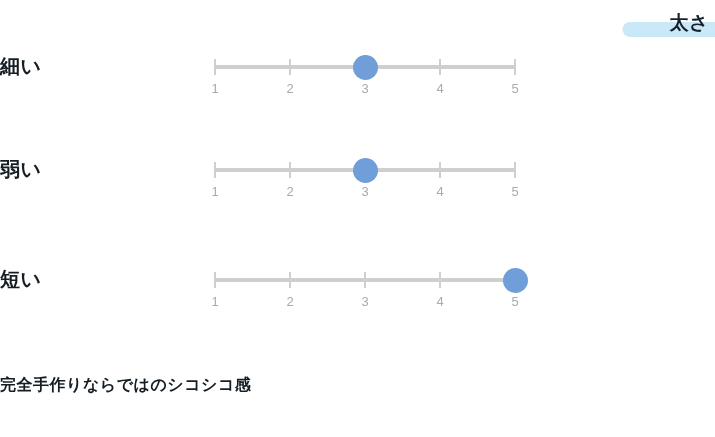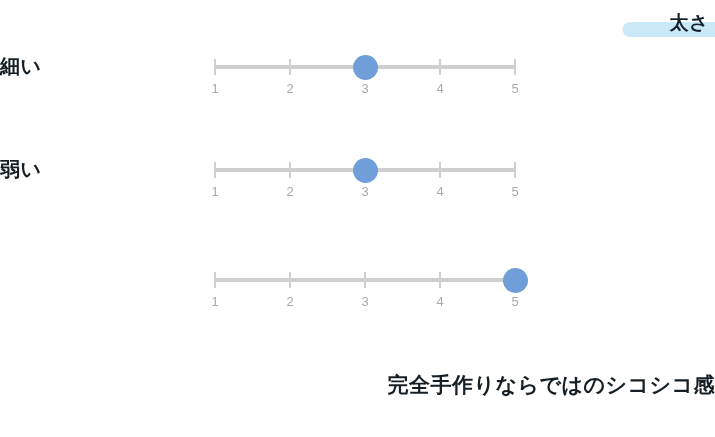--- a/index.html
+++ b/index.html
@@ -132,22 +132,22 @@
     background: #6f9ed8;
     border-radius: 50%;
     z-index: 3;
   }
 
   
   .feature-desc {
     position: absolute;
     left: 0;
     width: 715px;
-    text-align: right;
-    font-size: 21px;
+    text-align: left;
+    font-size: 16px;
     font-weight: bold;
     line-height: 30px;
     color: #141e24;
     letter-spacing: 0.5px;
   }
 </style>
 </head>
 <body>
 
 <div id="spec-card">
@@ -185,20 +185,21 @@
       <div class="dot" style="left:151px;"></div>
       <div class="tick-num" style="left:1px;">1</div>
       <div class="tick-num" style="left:76px;">2</div>
       <div class="tick-num" style="left:151px;">3</div>
       <div class="tick-num" style="left:226px;">4</div>
       <div class="tick-num" style="left:301px;">5</div>
     </div>
   </div>
 
   <div class="slider-row" style="top:265px;">
+    <div class="pole-label pole-left">短い</div>
     <div class="scale">
       <div class="track"></div>
       <div class="tick" style="left:1px;"></div>
       <div class="tick" style="left:76px;"></div>
       <div class="tick" style="left:151px;"></div>
       <div class="tick" style="left:226px;"></div>
       <div class="tick" style="left:301px;"></div>
       <div class="dot" style="left:301px;"></div>
       <div class="tick-num" style="left:1px;">1</div>
       <div class="tick-num" style="left:76px;">2</div>

